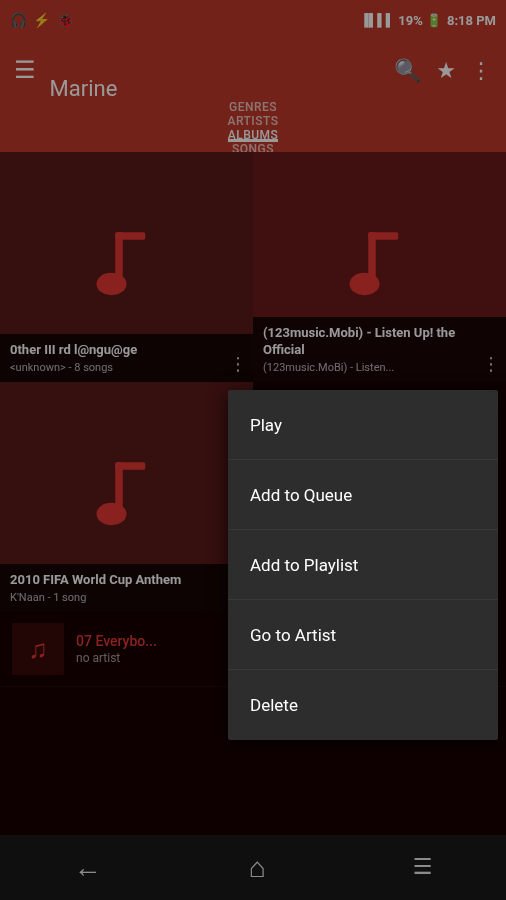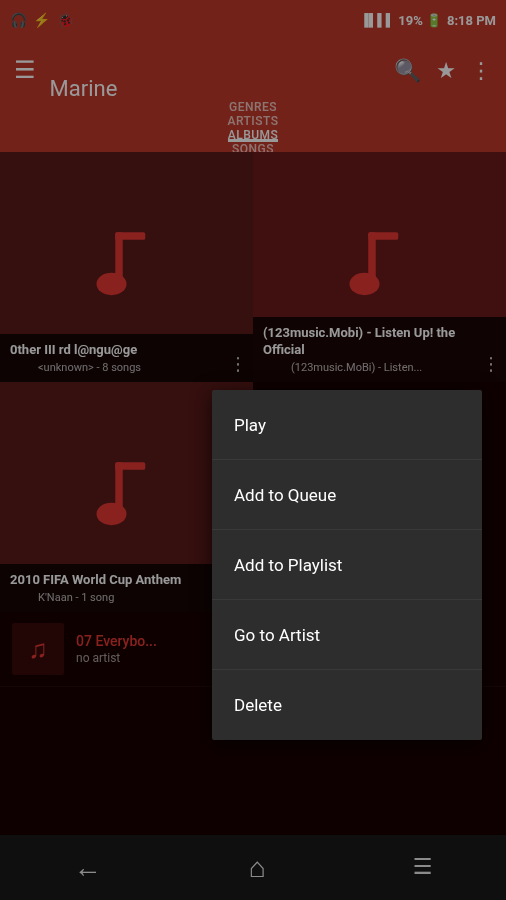--- a/index.html
+++ b/index.html
@@ -133,21 +133,20 @@
     .album-title {
       color: white;
       font-size: 13px;
       font-weight: 700;
       line-height: 1.3;
     }
     .album-sub {
       color: rgba(255,255,255,0.7);
       font-size: 11px;
       margin-top: 2px;
-      margin-left: 28px;
     }
     .album-more-btn {
       position: absolute;
       bottom: 8px;
       right: 6px;
       color: white;
       font-size: 18px;
       cursor: pointer;
       opacity: 0.8;
     }
@@ -199,21 +198,21 @@
       right: 0;
       bottom: 0;
       background: rgba(0,0,0,0.4);
       z-index: 10;
     }
 
     
     .context-menu {
       position: absolute;
       top: 390px;
-      left: 212px;
+      left: 228px;
       width: 270px;
       background: #2d2d2d;
       z-index: 20;
       box-shadow: 0 4px 20px rgba(0,0,0,0.7);
       border-radius: 2px;
     }
     .context-menu-item {
       width: 100%;
       height: 70px;
       display: flex;

